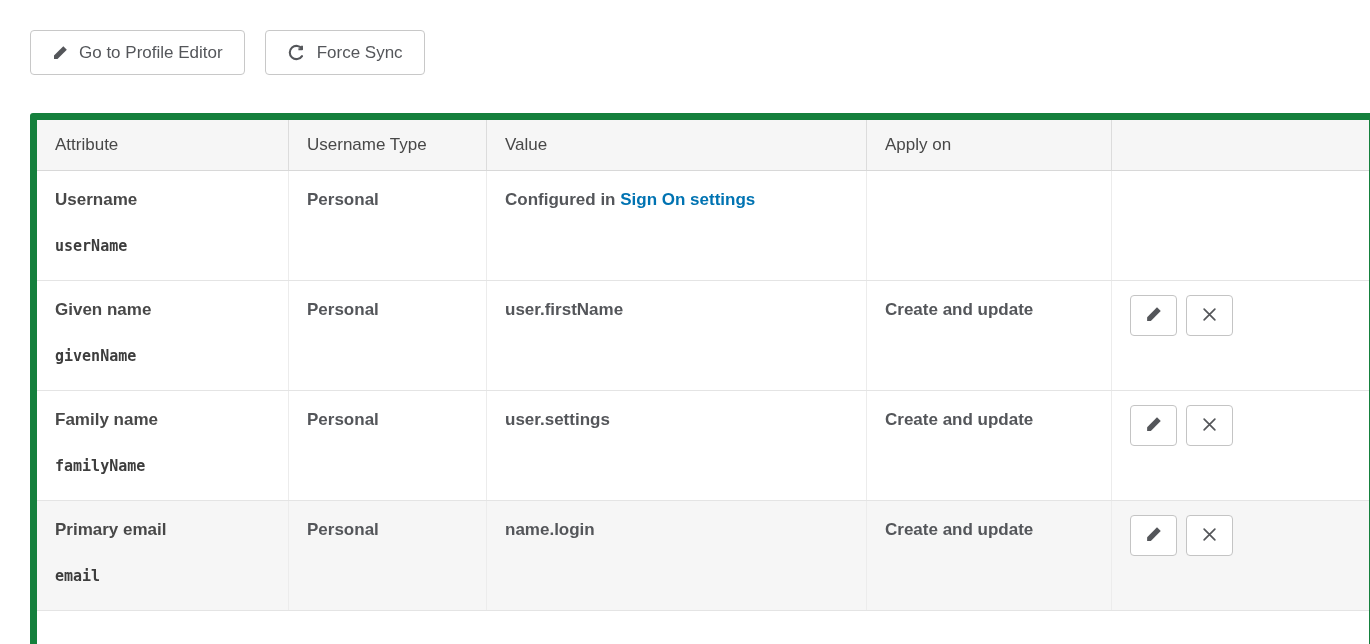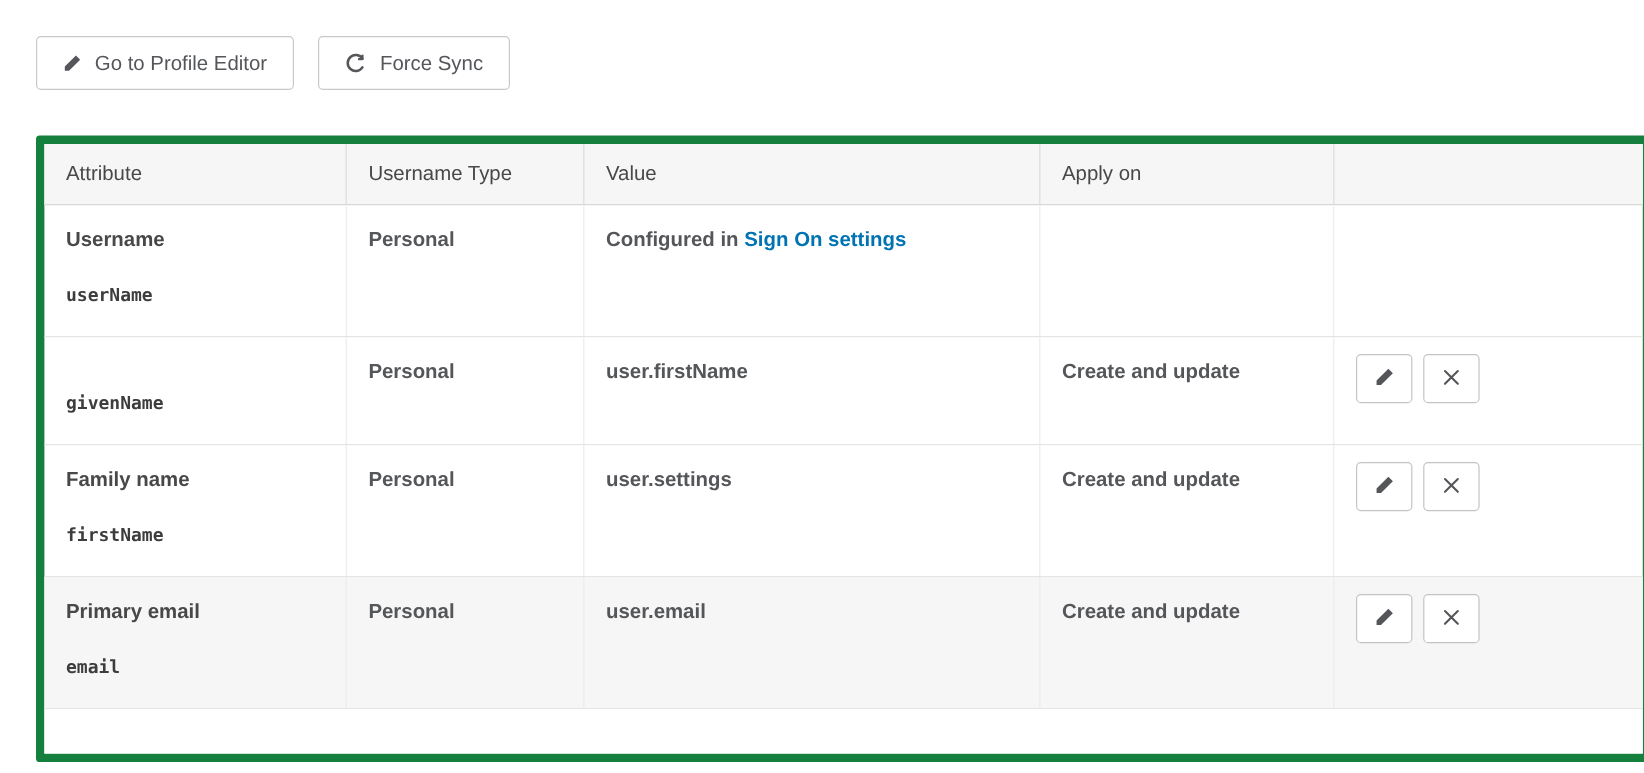--- a/index.html
+++ b/index.html
@@ -136,20 +136,21 @@
         <div class="attr-name">userName</div>
       </div>
       <div class="cell">Personal</div>
       <div class="cell value-cell"><span>Configured in </span><a href="#">Sign On settings</a></div>
       <div class="cell"></div>
       <div class="cell actions-cell"></div>
     </div>
 
     <div class="row body-row">
       <div class="cell">
+        <div class="attr-label">Given name</div>
         <div class="attr-name">givenName</div>
       </div>
       <div class="cell">Personal</div>
       <div class="cell value-cell">user.firstName</div>
       <div class="cell">Create and update</div>
       <div class="cell actions-cell">
         <button class="icon-btn">
           <span><svg width="17" height="17" viewBox="0 0 16 16">
                 <path d="M11.3 1.2 L14.8 4.7 L5.5 14 L2 14 L2 10.5 Z" fill="#54565a"></path>
               </svg></span>
@@ -158,21 +159,21 @@
           <span><svg width="15" height="15" viewBox="0 0 14 14" fill="none">
                 <path d="M2 2 L12 12 M12 2 L2 12" stroke="#54565a" stroke-width="1.6" stroke-linecap="round"></path>
               </svg></span>
         </button>
       </div>
     </div>
 
     <div class="row body-row">
       <div class="cell">
         <div class="attr-label">Family name</div>
-        <div class="attr-name">firstName</div>
+        <div class="attr-name">familyName</div>
       </div>
       <div class="cell">Personal</div>
       <div class="cell value-cell">user.settings</div>
       <div class="cell">Create and update</div>
       <div class="cell actions-cell">
         <button class="icon-btn">
           <span><svg width="17" height="17" viewBox="0 0 16 16">
                 <path d="M11.3 1.2 L14.8 4.7 L5.5 14 L2 14 L2 10.5 Z" fill="#54565a"></path>
               </svg></span>
         </button>
@@ -183,21 +184,21 @@
         </button>
       </div>
     </div>
 
     <div class="row body-row shaded">
       <div class="cell">
         <div class="attr-label">Primary email</div>
         <div class="attr-name">email</div>
       </div>
       <div class="cell">Personal</div>
-      <div class="cell value-cell">user.email</div>
+      <div class="cell value-cell">name.login</div>
       <div class="cell">Create and update</div>
       <div class="cell actions-cell">
         <button class="icon-btn">
           <span><svg width="17" height="17" viewBox="0 0 16 16">
                 <path d="M11.3 1.2 L14.8 4.7 L5.5 14 L2 14 L2 10.5 Z" fill="#54565a"></path>
               </svg></span>
         </button>
         <button class="icon-btn">
           <span><svg width="15" height="15" viewBox="0 0 14 14" fill="none">
                 <path d="M2 2 L12 12 M12 2 L2 12" stroke="#54565a" stroke-width="1.6" stroke-linecap="round"></path>

